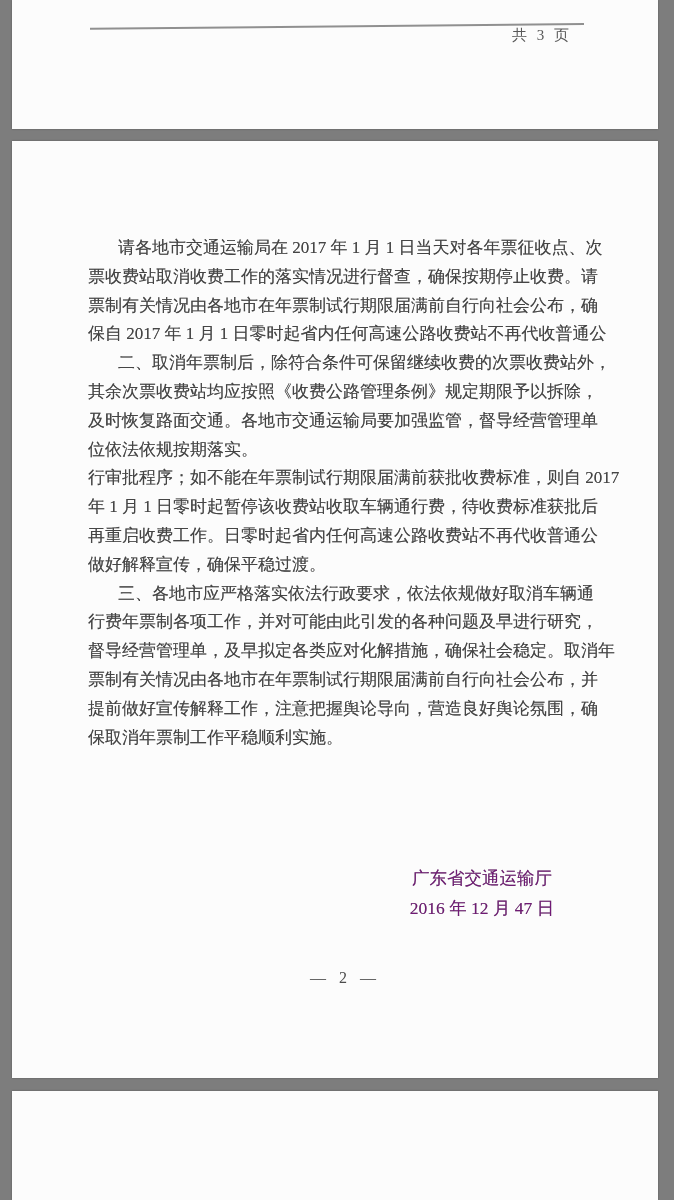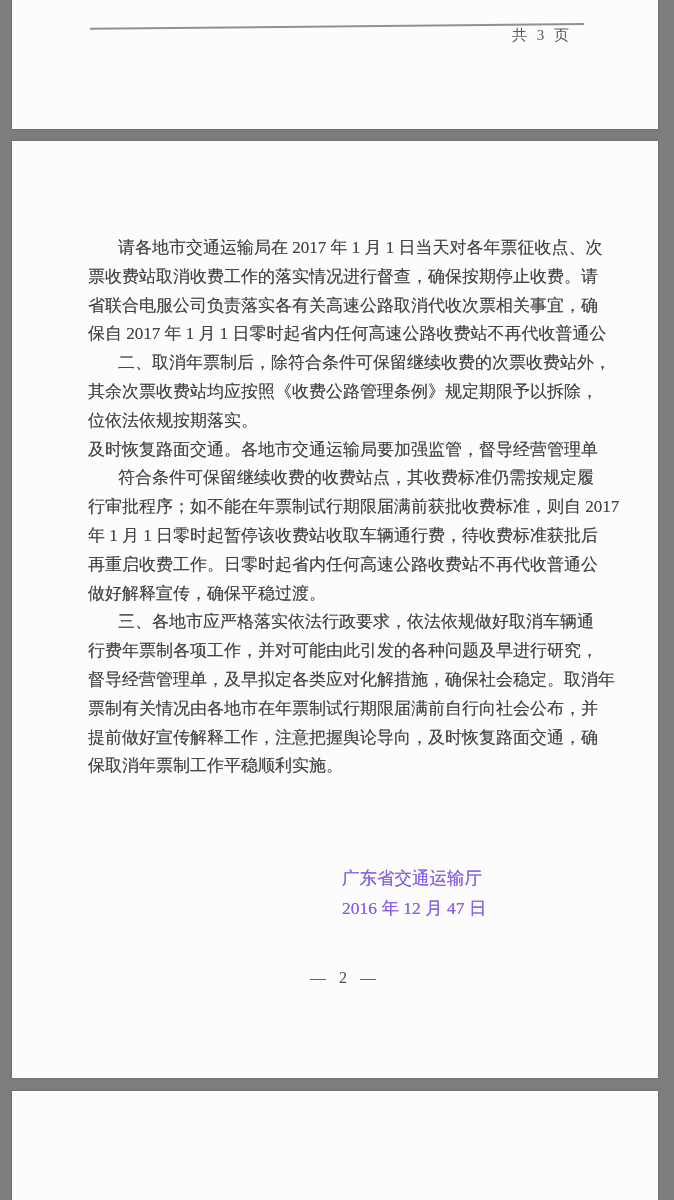--- a/index.html
+++ b/index.html
@@ -64,23 +64,24 @@
     text-shadow: 0 0 0.4px rgba(60,60,60,0.55);
   }
   .line.indent { padding-left: 30px; }
   .line.end    { text-align-last: left; }
 
   .signature {
     position: absolute;
     top: 723px;
     left: 330px;
     width: 280px;
+    text-align: center;
     font-size: 17.5px;
     line-height: 29.5px;
-    color: #8b5cf6;
+    color: #701a75;
     text-shadow: 0 0 0.4px rgba(60,60,60,0.55);
   }
 
   .pagenum {
     position: absolute;
     top: 828px;
     left: 0;
     width: 100%;
     padding-left: 16px;
     text-align: center;
@@ -96,36 +97,35 @@
 
   <div class="page page-1">
     <div class="footer-rule"></div>
     <div class="total-pages">共 3 页</div>
   </div>
 
   <div class="page page-2">
     <div class="doc-body">
         <div class="line indent">请各地市交通运输局在 2017 年 1 月 1 日当天对各年票征收点、次</div>
         <div class="line">票收费站取消收费工作的落实情况进行督查，确保按期停止收费。请</div>
-        <div class="line">省联合电服公司负责落实各有关高速公路取消代收次票相关事宜，确</div>
+        <div class="line">票制有关情况由各地市在年票制试行期限届满前自行向社会公布，确</div>
         <div class="line">保自 2017 年 1 月 1 日零时起省内任何高速公路收费站不再代收普通公</div>
         <div class="line indent">二、取消年票制后，除符合条件可保留继续收费的次票收费站外，</div>
         <div class="line">其余次票收费站均应按照《收费公路管理条例》规定期限予以拆除，</div>
+        <div class="line">及时恢复路面交通。各地市交通运输局要加强监管，督导经营管理单</div>
         <div class="line end">位依法依规按期落实。</div>
-        <div class="line">及时恢复路面交通。各地市交通运输局要加强监管，督导经营管理单</div>
-        <div class="line indent">符合条件可保留继续收费的收费站点，其收费标准仍需按规定履</div>
         <div class="line">行审批程序；如不能在年票制试行期限届满前获批收费标准，则自 2017</div>
         <div class="line">年 1 月 1 日零时起暂停该收费站收取车辆通行费，待收费标准获批后</div>
         <div class="line">再重启收费工作。日零时起省内任何高速公路收费站不再代收普通公</div>
         <div class="line end">做好解释宣传，确保平稳过渡。</div>
         <div class="line indent">三、各地市应严格落实依法行政要求，依法依规做好取消车辆通</div>
         <div class="line">行费年票制各项工作，并对可能由此引发的各种问题及早进行研究，</div>
         <div class="line">督导经营管理单，及早拟定各类应对化解措施，确保社会稳定。取消年</div>
         <div class="line">票制有关情况由各地市在年票制试行期限届满前自行向社会公布，并</div>
-        <div class="line">提前做好宣传解释工作，注意把握舆论导向，及时恢复路面交通，确</div>
+        <div class="line">提前做好宣传解释工作，注意把握舆论导向，营造良好舆论氛围，确</div>
         <div class="line end">保取消年票制工作平稳顺利实施。</div>
       </div>
     <div class="signature">
       <div>广东省交通运输厅</div>
       <div>2016 年 12 月 47 日</div>
     </div>
     <div class="pagenum">— 2 —</div>
   </div>
 
   <div class="page page-3"></div>

